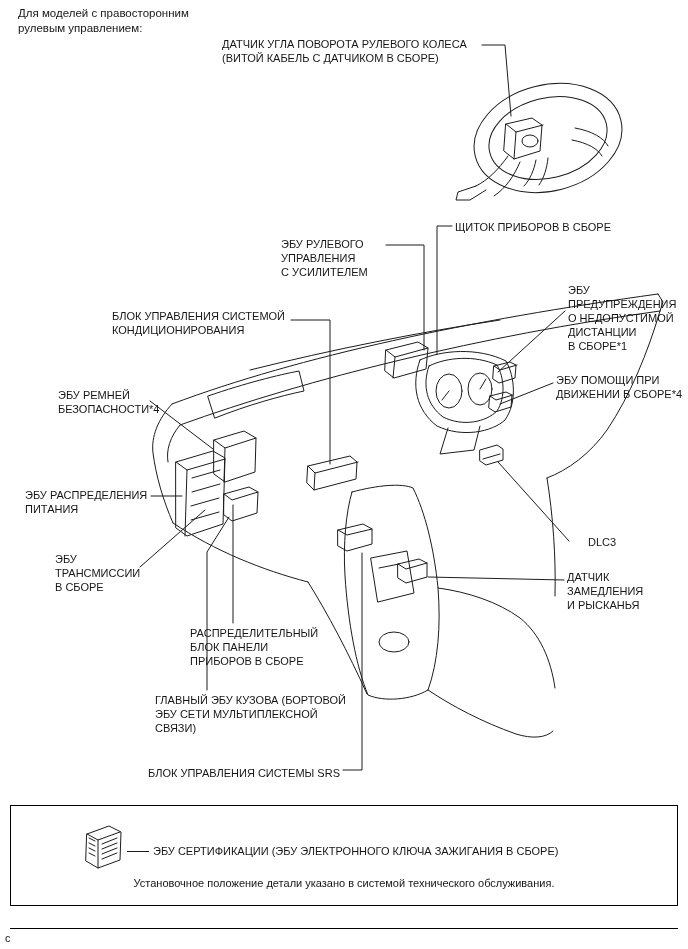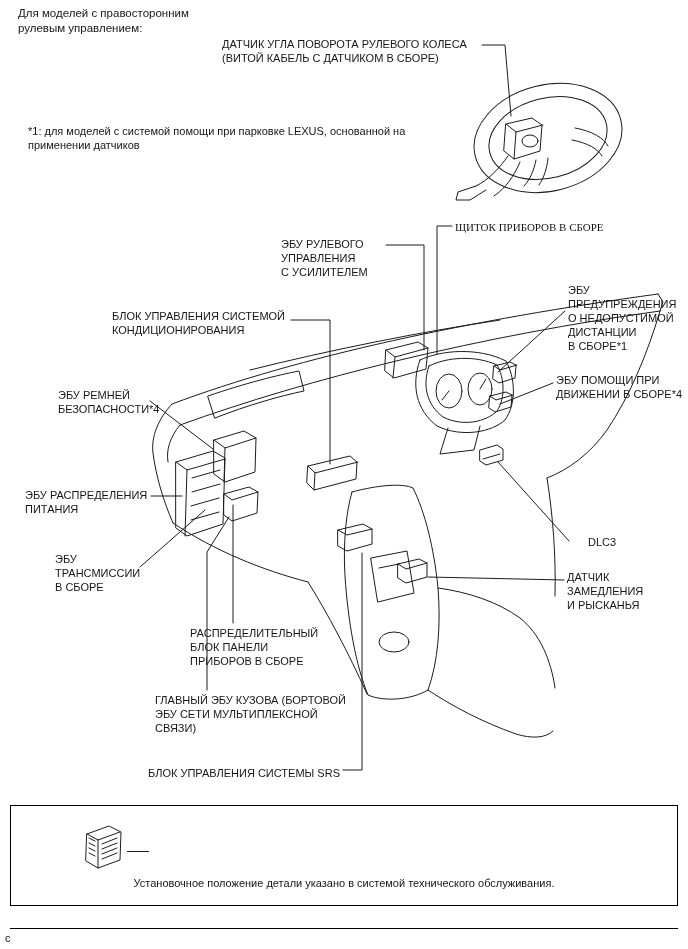--- a/index.html
+++ b/index.html
@@ -164,25 +164,23 @@
   </g>
 </svg>
 
 <div class="note-text" style="left:18px; top:6px; width:240px;">Для моделей с правосторонним
 рулевым управлением:</div>
 
 <div class="callout" style="left:222px; top:37px; width:270px;">ДАТЧИК УГЛА ПОВОРОТА РУЛЕВОГО КОЛЕСА
 (ВИТОЙ КАБЕЛЬ С ДАТЧИКОМ В СБОРЕ)</div>
 
 <div class="footnotes">
-  <div class="footnote">*1: для моделей с системой помощи при парковке LEXUS, основанной на
-применении датчиков</div>
 </div>
 
-<div class="callout" style="left:455px; top:220px; width:200px;font-family:Liberation Serif, serif;">ЩИТОК ПРИБОРОВ В СБОРЕ</div>
+<div class="callout" style="left:455px; top:220px; width:200px;">ЩИТОК ПРИБОРОВ В СБОРЕ</div>
 
 <div class="callout" style="left:281px; top:237px; width:100px;">ЭБУ РУЛЕВОГО
 УПРАВЛЕНИЯ
 С УСИЛИТЕЛЕМ</div>
 
 <div class="callout" style="left:568px; top:283px; width:118px;">ЭБУ
 ПРЕДУПРЕЖДЕНИЯ
 О НЕДОПУСТИМОЙ
 ДИСТАНЦИИ
 В СБОРЕ*1</div>
@@ -221,17 +219,18 @@
 
 <div class="bottom-box">
   <svg class="cert-icon" width="46" height="54" viewBox="0 0 46 54">
     <path d="M6,14 L28,6 40,12 39,40 17,48 5,41 Z"></path>
     <path d="M6,14 L17,20 39,12"></path>
     <path d="M17,20 L17,48"></path>
     <path d="M21,24 L36,18 M21,29 L36,23 M21,34 L36,28 M21,39 L36,33"></path>
     <path d="M8,18 L14,21 M8,23 L14,26 M8,28 L14,31 M8,33 L14,36"></path>
   </svg>
   <div class="cert-leader"></div>
+  <div class="cert-label">ЭБУ СЕРТИФИКАЦИИ (ЭБУ ЭЛЕКТРОННОГО КЛЮЧА ЗАЖИГАНИЯ В СБОРЕ)</div>
   <div class="cert-note">Установочное положение детали указано в системой технического обслуживания.</div>
 </div>
 
 <div class="bottom-rule"></div>
 <div class="page-marker">c</div>
 
 </body></html>

